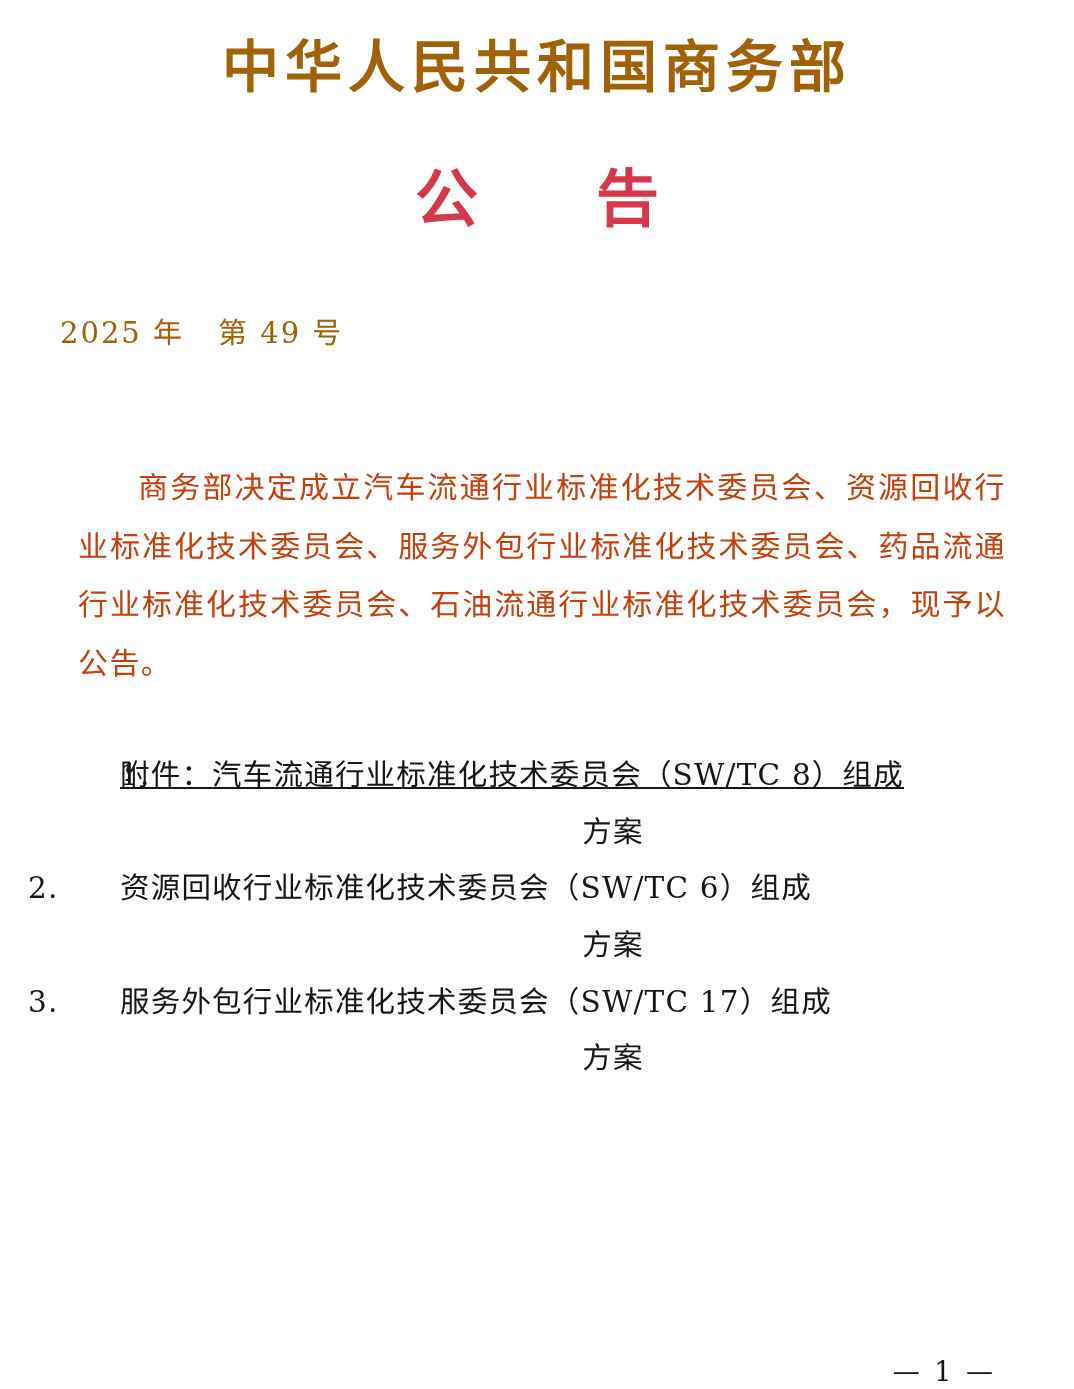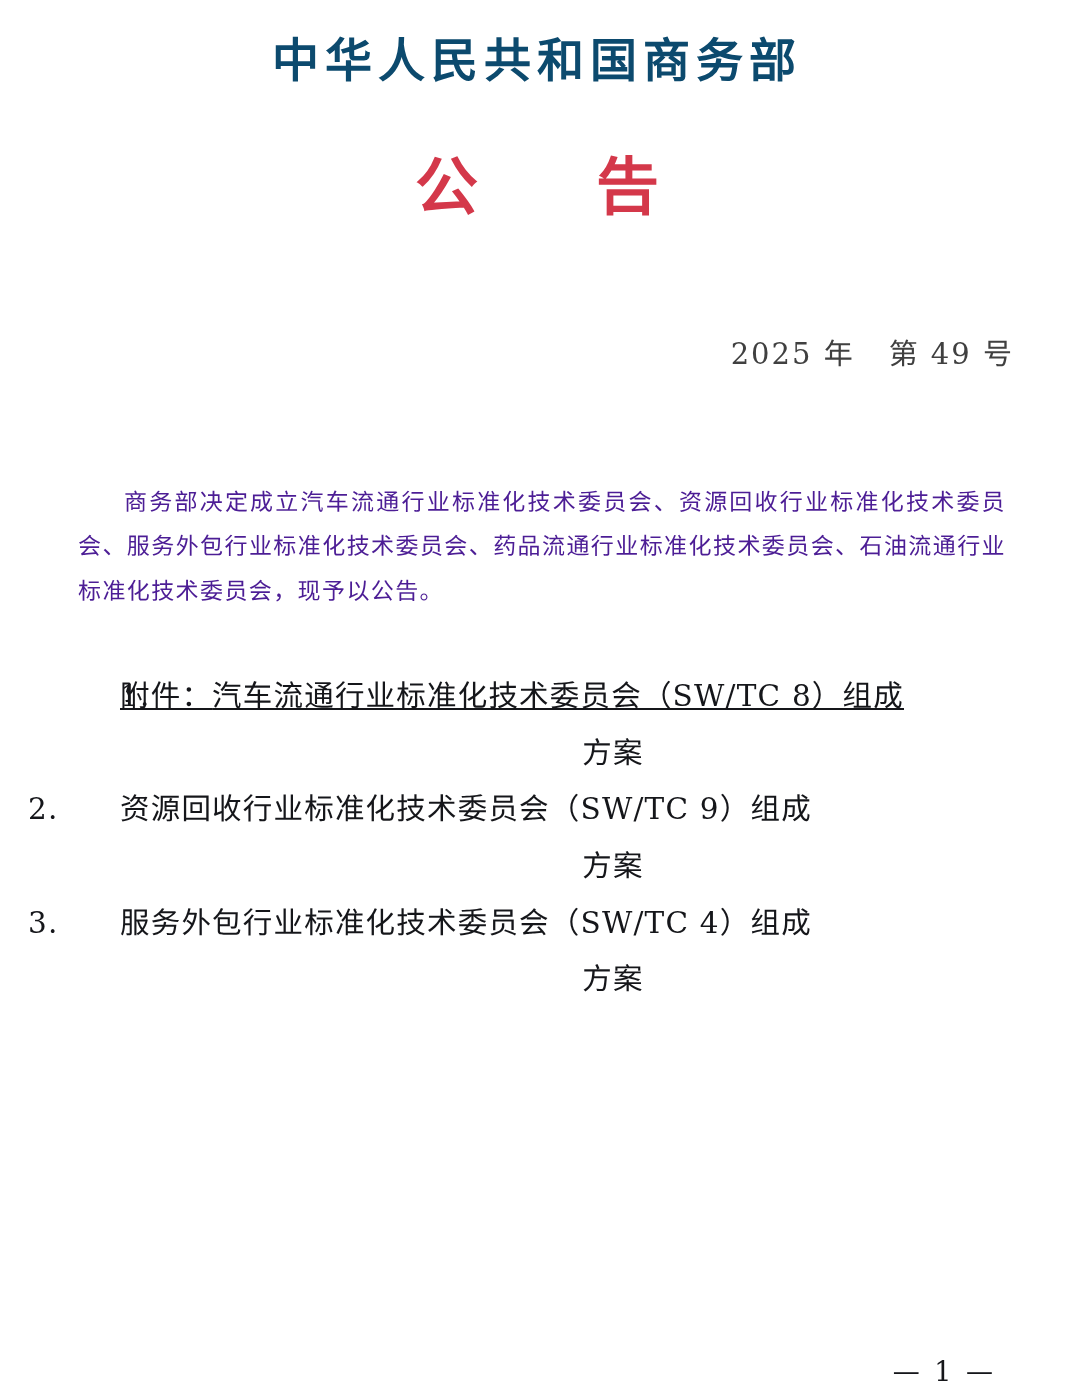--- a/index.html
+++ b/index.html
@@ -23,62 +23,62 @@
     box-sizing: border-box;
     padding: 0 60px;
   }
 
   
   .masthead {
     text-align: center;
     margin-top: 34px;
   }
   .masthead-title {
-    color: #0c4a6e;
+    color: #a16207;
     font-family: "DejaVu Serif", "Liberation Serif", serif;
     font-weight: bold;
-    font-size: 47px;
+    font-size: 57px;
     letter-spacing: 6px;
     line-height: 1.15;
     white-space: nowrap;
   }
   .masthead-sub {
     color: #d4384a;
     font-family: "DejaVu Serif", "Liberation Serif", serif;
     font-weight: bold;
     font-size: 63px;
     line-height: 1.2;
     margin-top: 62px;
   }
   .masthead-sub .gap {
     display: inline-block;
     width: 118px;
   }
 
   
   .issue-line {
-    text-align: right;
+    text-align: left;
     font-size: 29px;
     letter-spacing: 2px;
-    margin-top: 104px;
-    color: #404040;
+    margin-top: 72px;
+    color: #a16207;
   }
   .issue-line .sp {
     display: inline-block;
     width: 34px;
   }
 
   
   .body-block {
     margin-top: 108px;
-    font-size: 23px;
+    font-size: 30px;
     line-height: 1.95;
     letter-spacing: 1.4px;
     text-align: justify;
-    color: #4c1d95;
+    color: #c2410c;
     padding: 0 8px 0 18px;
   }
   .body-para {
     text-indent: 2em;
   }
 
   
   .attach-block {
     margin-top: 54px;
     font-size: 29.5px;
@@ -137,26 +137,26 @@
   </div>
 
   <div class="attach-block">
 
     <span class="attach-item first">
       <span>附件：</span><span class="attach-num">1.</span><span>汽车流通行业标准化技术委员会（SW/TC 8）组成</span>
     </span>
     <span class="attach-cont">方案</span>
 
     <span class="attach-item">
-      <span class="attach-num">2.</span><span>资源回收行业标准化技术委员会（SW/TC 9）组成</span>
+      <span class="attach-num">2.</span><span>资源回收行业标准化技术委员会（SW/TC 6）组成</span>
     </span>
     <span class="attach-cont">方案</span>
 
     <span class="attach-item">
-      <span class="attach-num">3.</span><span>服务外包行业标准化技术委员会（SW/TC 4）组成</span>
+      <span class="attach-num">3.</span><span>服务外包行业标准化技术委员会（SW/TC 17）组成</span>
     </span>
     <span class="attach-cont">方案</span>
 
   </div>
 
   <div class="footer">— 1 —</div>
 
 </div>
 
 </body></html>

